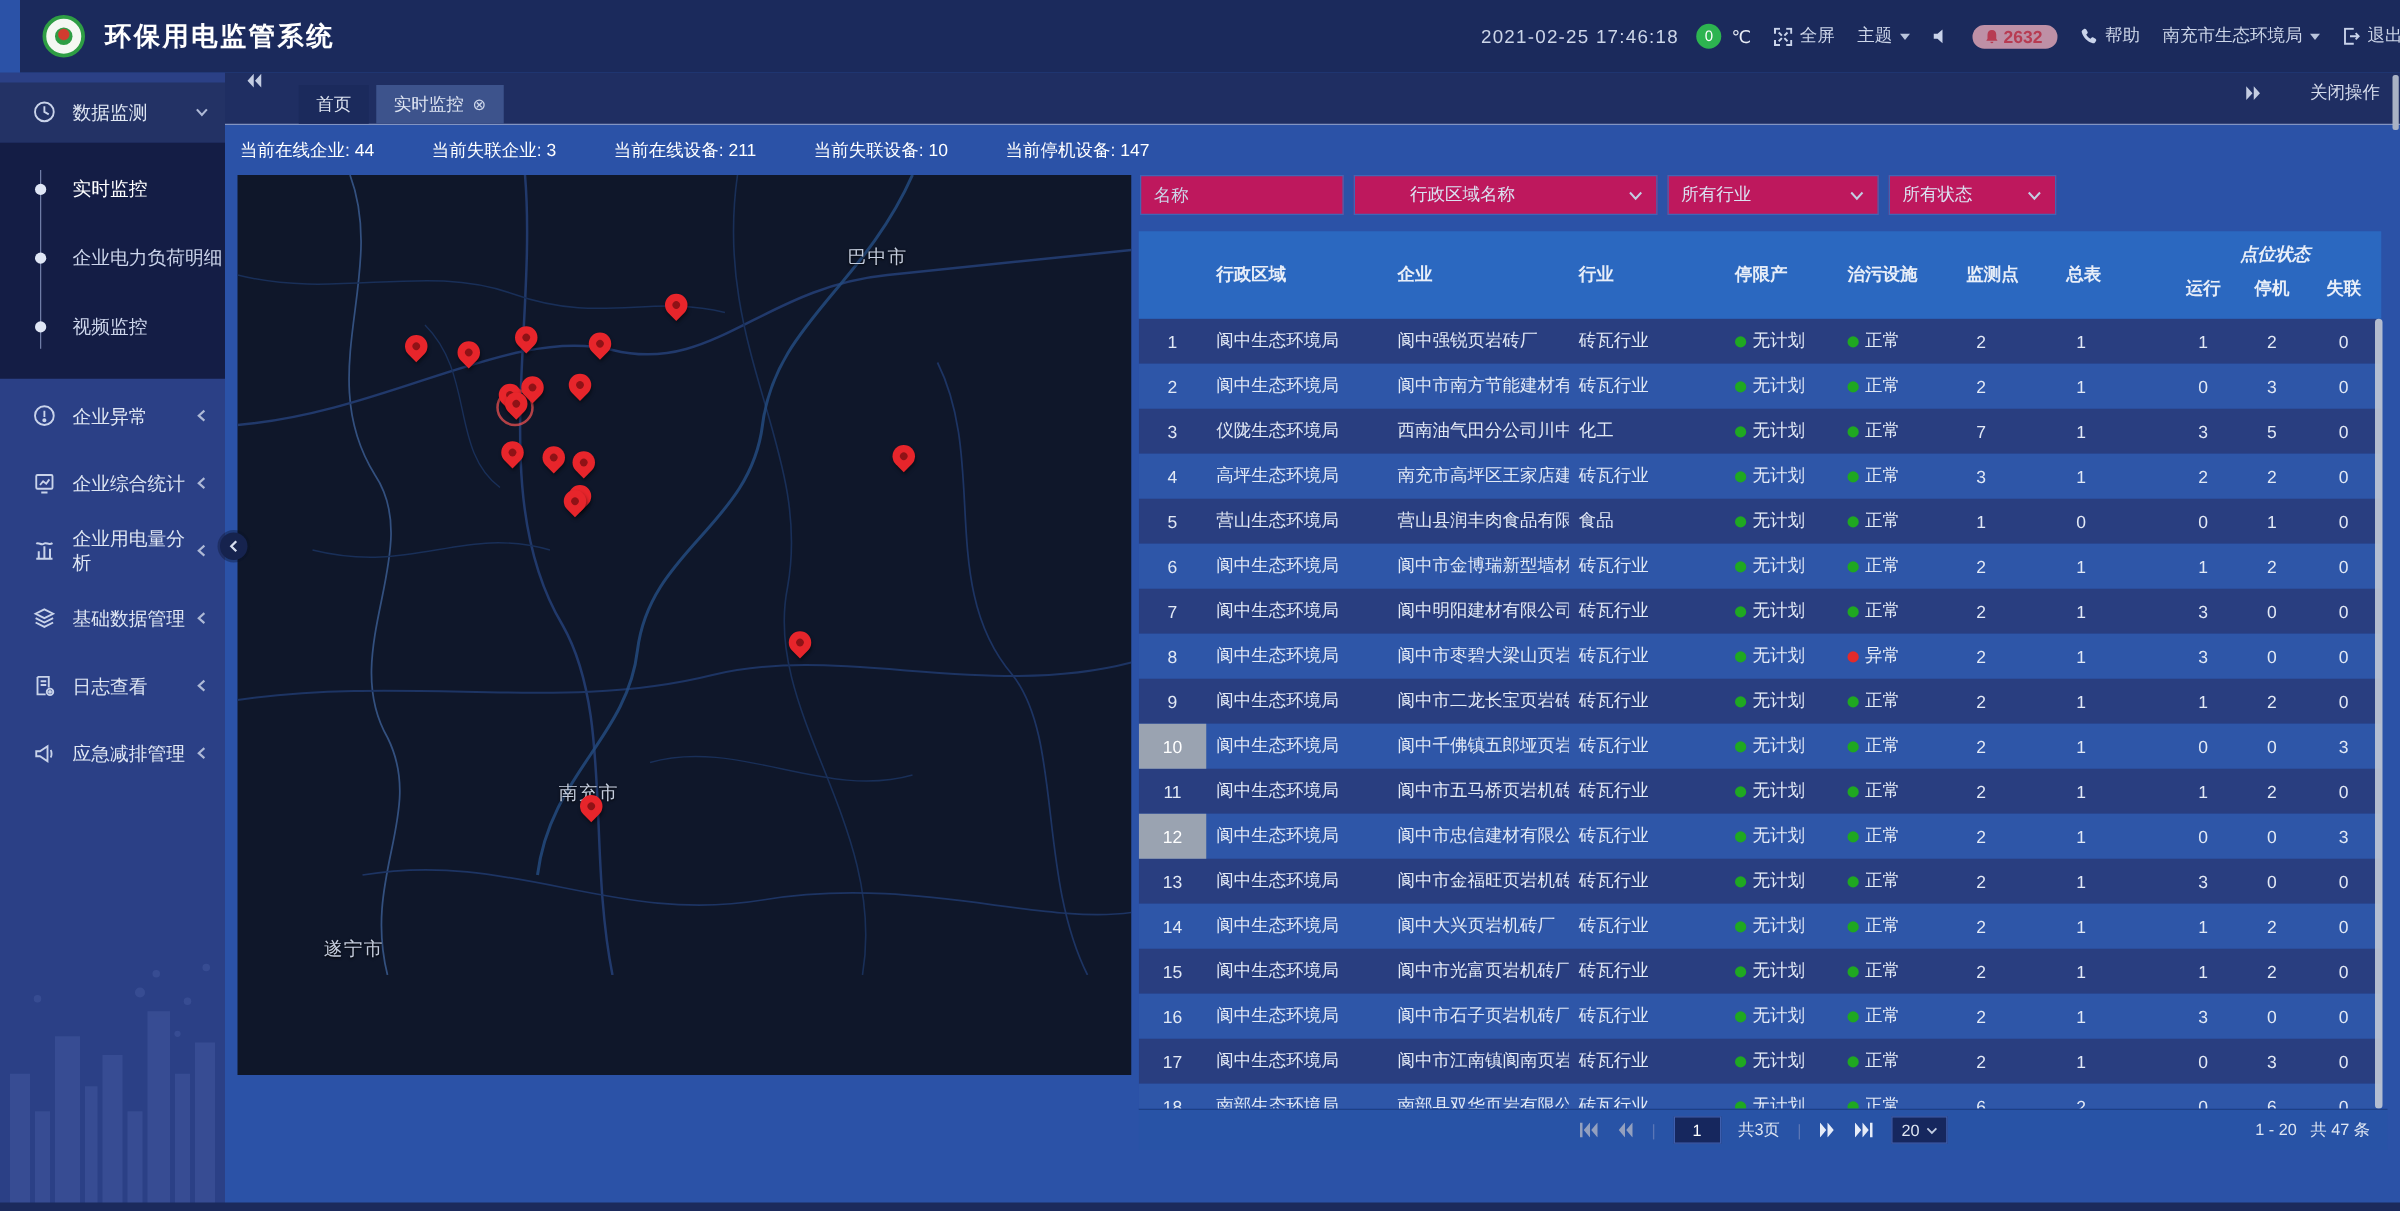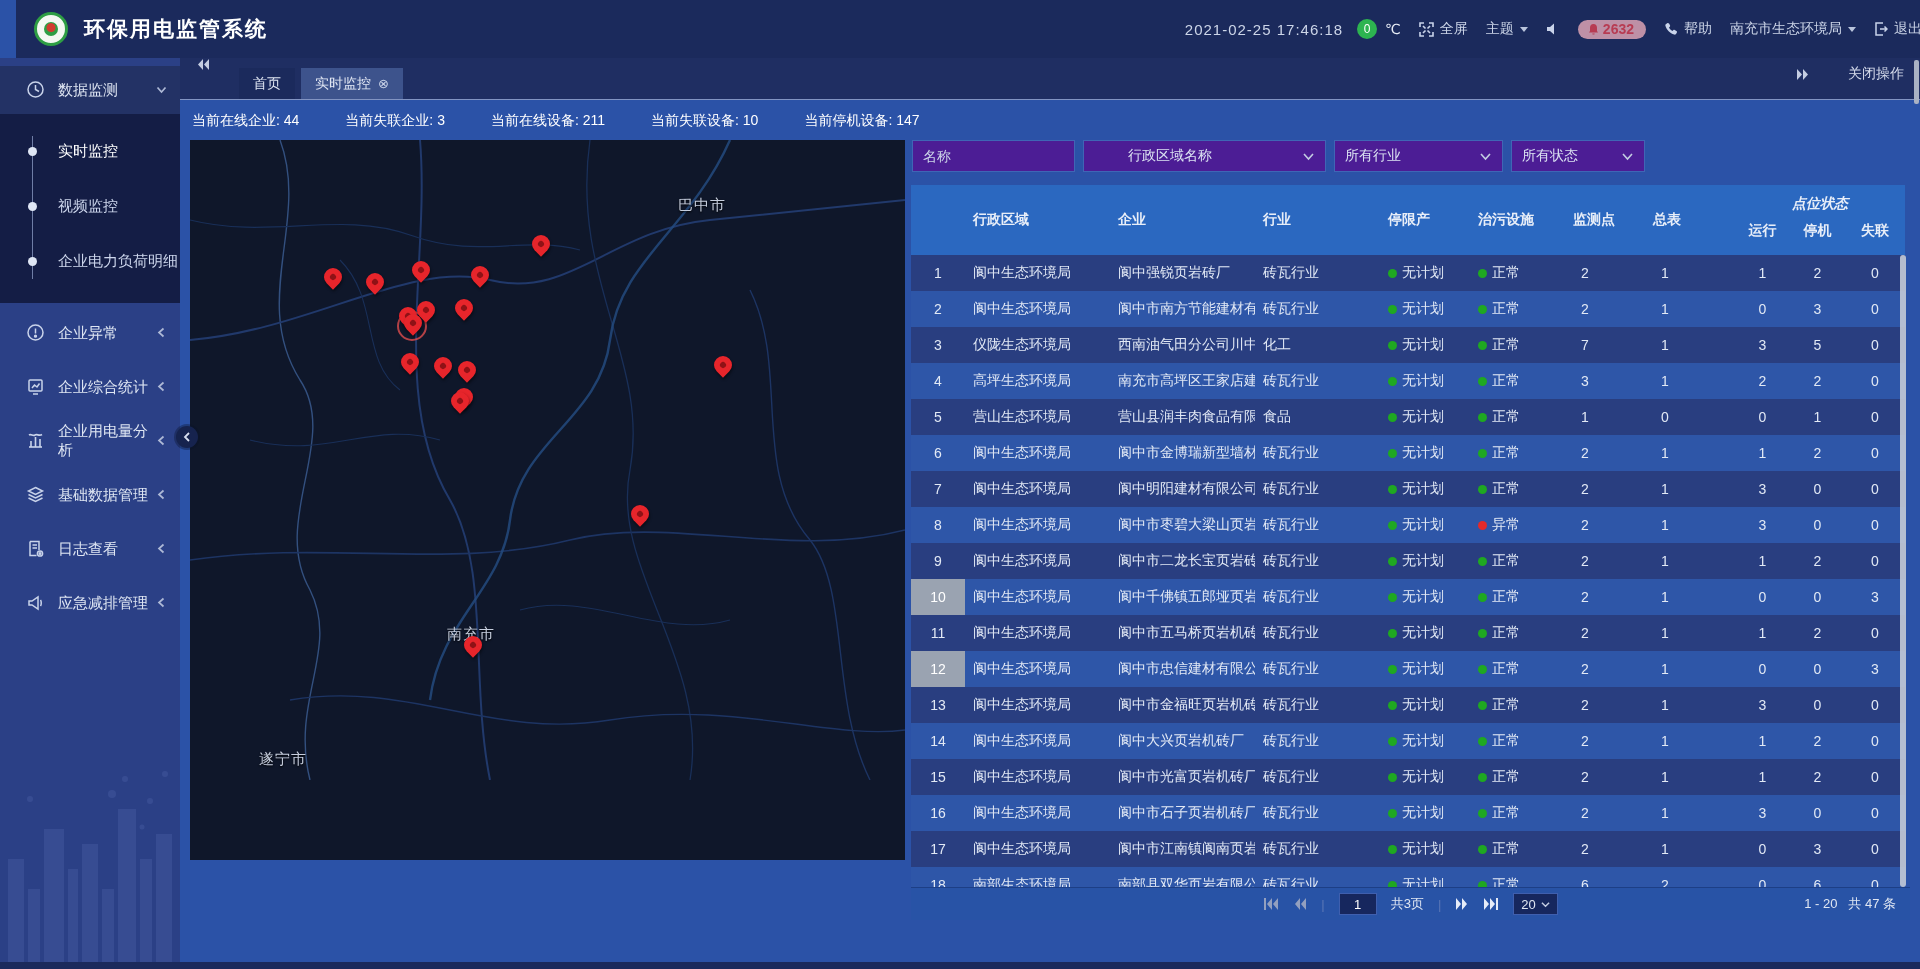--- a/index.html
+++ b/index.html
@@ -52,21 +52,21 @@
   .map { position:absolute; left:10px; top:82px; width:715px; height:720px; background:#0f172a; overflow:hidden; cursor:grab; }
   .city-label { position:absolute; color:#c6cede; font-size:15px; letter-spacing:1px; text-shadow:0 1px 2px #000; }
   .pin-wrap { position:absolute; width:18px; height:24px; transform:translate(-50%,-100%); z-index:5; cursor:pointer; }
   .pin { position:absolute; left:0; top:0; width:18px; height:18px; background:#e7252b; border-radius:50% 50% 50% 0; transform:rotate(-45deg); box-shadow:-1px 2px 3px rgba(0,0,0,.45); }
   .pin-hole { position:absolute; left:50%; top:50%; width:6px; height:6px; margin:-3px 0 0 -3px; border-radius:50%; background:#8f1216; }
   .cluster-ring { position:absolute; width:30px; height:30px; border-radius:50%; border:2px solid rgba(235,80,80,.75); transform:translate(-50%,-50%); }
 
   
   .panel { position:absolute; left:731px; top:82px; width:999px; height:780px; }
   .filters { position:absolute; left:0; top:0; right:0; height:32px; }
-  .f-input, .f-select { position:absolute; top:0; height:32px; background:#4c1d95; border:1px solid #3f66b5; color:#dbe2f2; font-size:14px; display:flex; align-items:center; padding:0 10px; cursor:pointer; }
+  .f-input, .f-select { position:absolute; top:0; height:32px; background:#be185d; border:1px solid #3f66b5; color:#dbe2f2; font-size:14px; display:flex; align-items:center; padding:0 10px; cursor:pointer; }
   input.f-input { cursor:text; }
   .f-input::placeholder { color:#ccd5e8; }
   .f-select .f-label { flex:1; }
   .f-select .chev { color:#c3cde2; width:13px; height:13px; }
 
   .table { position:absolute; left:0; top:45px; width:994px; }
   .thead { display:grid; grid-template-columns:54px 145px 145px 125px 90px 95px 80px 90px 170px; height:70px; background:#2b68c0; color:#e8eef8; font-size:14px; font-weight:bold; }
   .th { display:flex; align-items:center; padding-left:8px; }
   .group-col { display:flex; flex-direction:column; }
   .group-top { height:37px; display:flex; align-items:center; justify-content:center; font-style:italic; }
@@ -174,25 +174,25 @@
           </svg>
         </span>
       </div>
       <div class="sub-block">
         <div class="sub-item active">
           <span class="dot"></span>
           <span>实时监控</span>
         </div>
         <div class="sub-item">
           <span class="dot"></span>
-          <span>视频监控</span>
+          <span>企业电力负荷明细</span>
         </div>
         <div class="sub-item">
           <span class="dot"></span>
-          <span>企业电力负荷明细</span>
+          <span>视频监控</span>
         </div>
       </div>
       <div class="side-item">
         <span class="s-icon">
           <svg width="19" height="19" viewBox="0 0 19 19" stroke="currentColor" stroke-width="1.5" fill="none">
             <circle cx="9.5" cy="9.5" r="7.5"></circle>
             <path d="M9.5 5.5 V10.5"></path>
             <circle cx="9.5" cy="13.2" r="0.9" fill="currentColor"></circle>
           </svg>
         </span>

